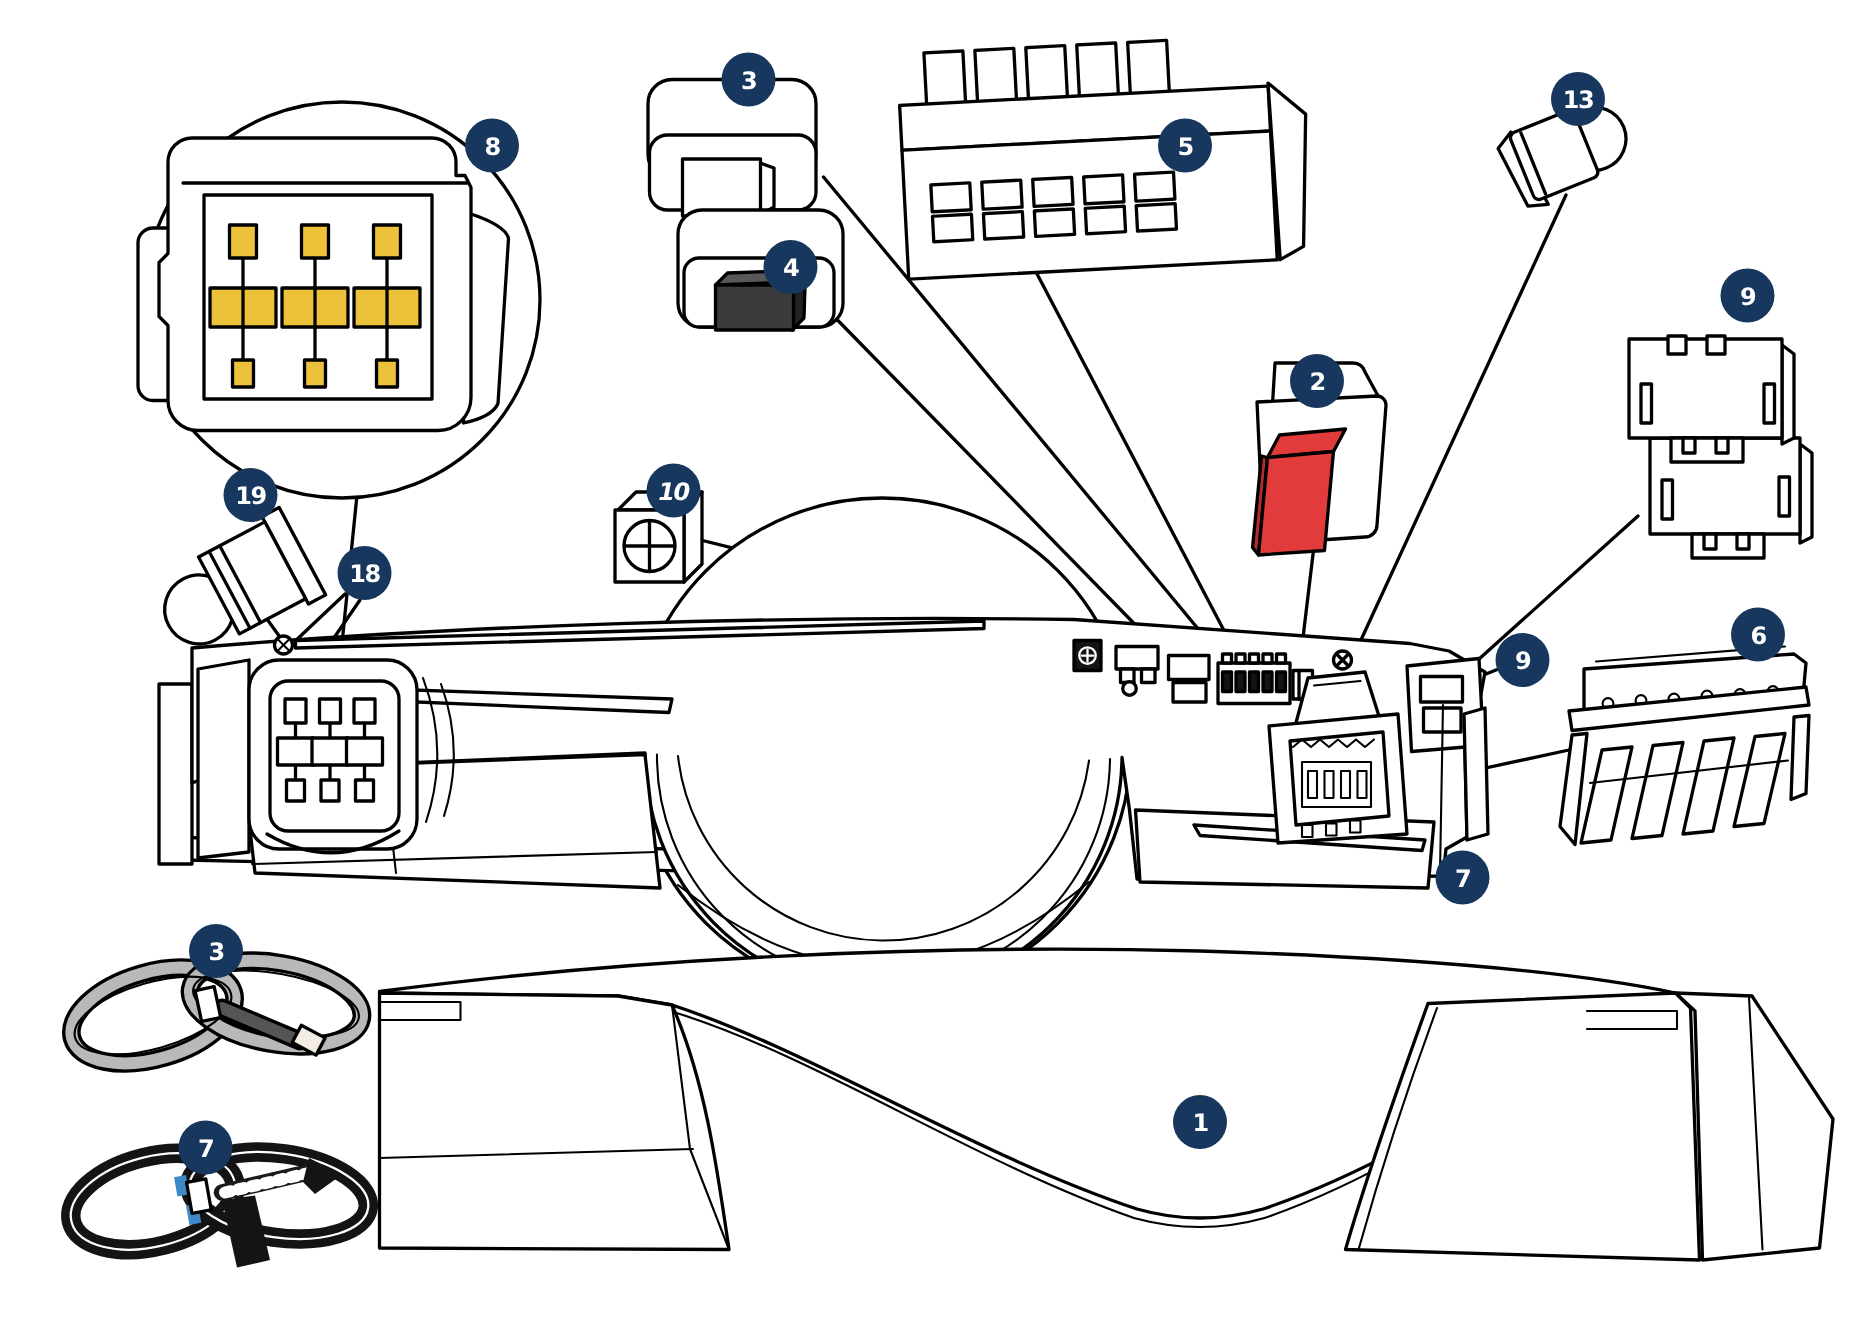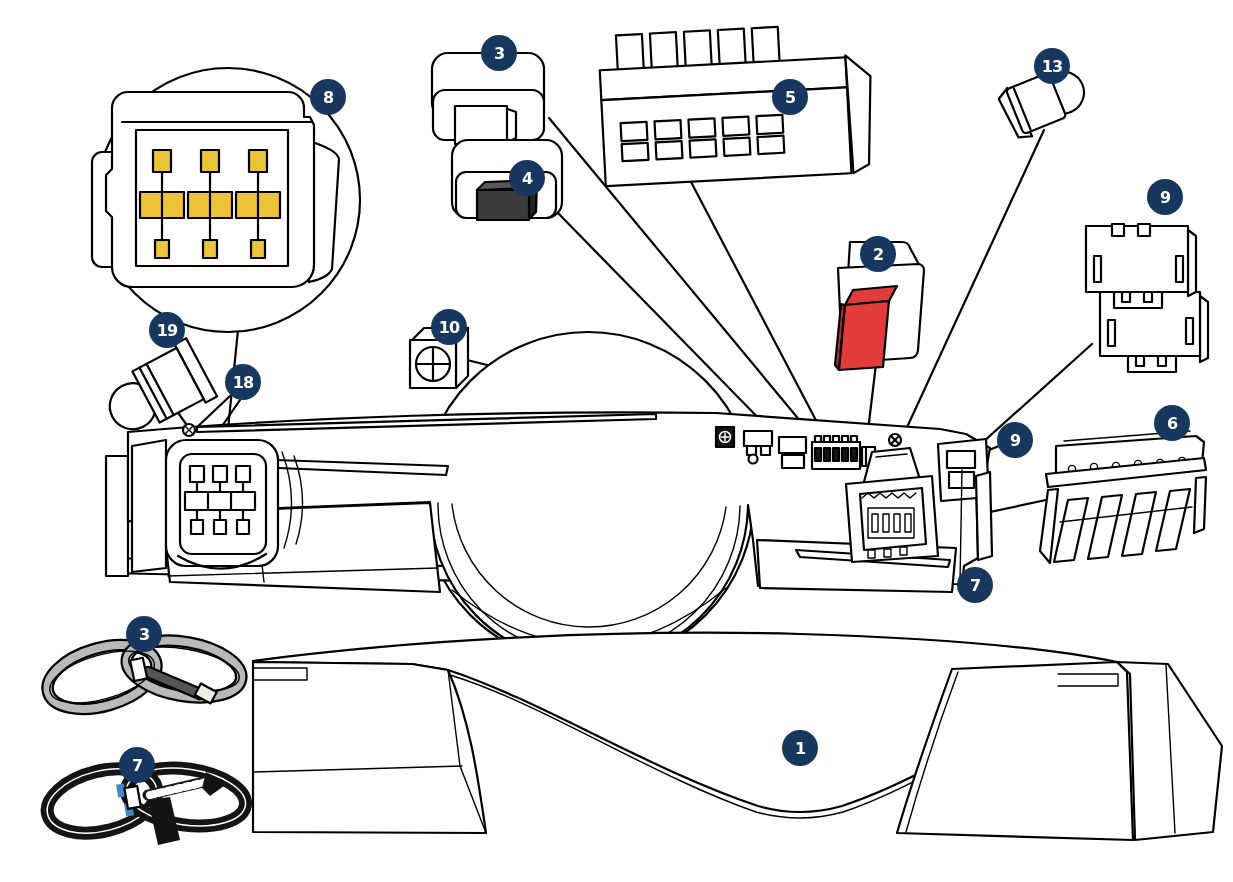--- a/index.html
+++ b/index.html
@@ -337,20 +337,20 @@
 
   <div class="badge" style="left: 800px; top: 748px;">1</div>
   <div class="badge" style="left: 878px; top: 254px;">2</div>
   <div class="badge" style="left: 499px; top: 53px;">3</div>
   <div class="badge" style="left: 527px; top: 178px;">4</div>
   <div class="badge" style="left: 790px; top: 97px;">5</div>
   <div class="badge" style="left: 1172px; top: 423px;">6</div>
   <div class="badge" style="left: 975px; top: 585px;">7</div>
   <div class="badge" style="left: 328px; top: 97px;">8</div>
   <div class="badge" style="left: 1015px; top: 440px;">9</div>
-  <div class="badge" style="left: 449px; top: 327px;">10</div>
+  <div class="badge" style="left: 449px; top: 327px; font-style: italic;">10</div>
   <div class="badge" style="left: 1052px; top: 66px;">13</div>
   <div class="badge" style="left: 167px; top: 330px;">19</div>
   <div class="badge" style="left: 243px; top: 382px;">18</div>
   <div class="badge" style="left: 1165px; top: 197px;">9</div>
   <div class="badge" style="left: 144px; top: 634px;">3</div>
   <div class="badge" style="left: 137px; top: 765px;">7</div>
 </div>
 
 </body></html>

